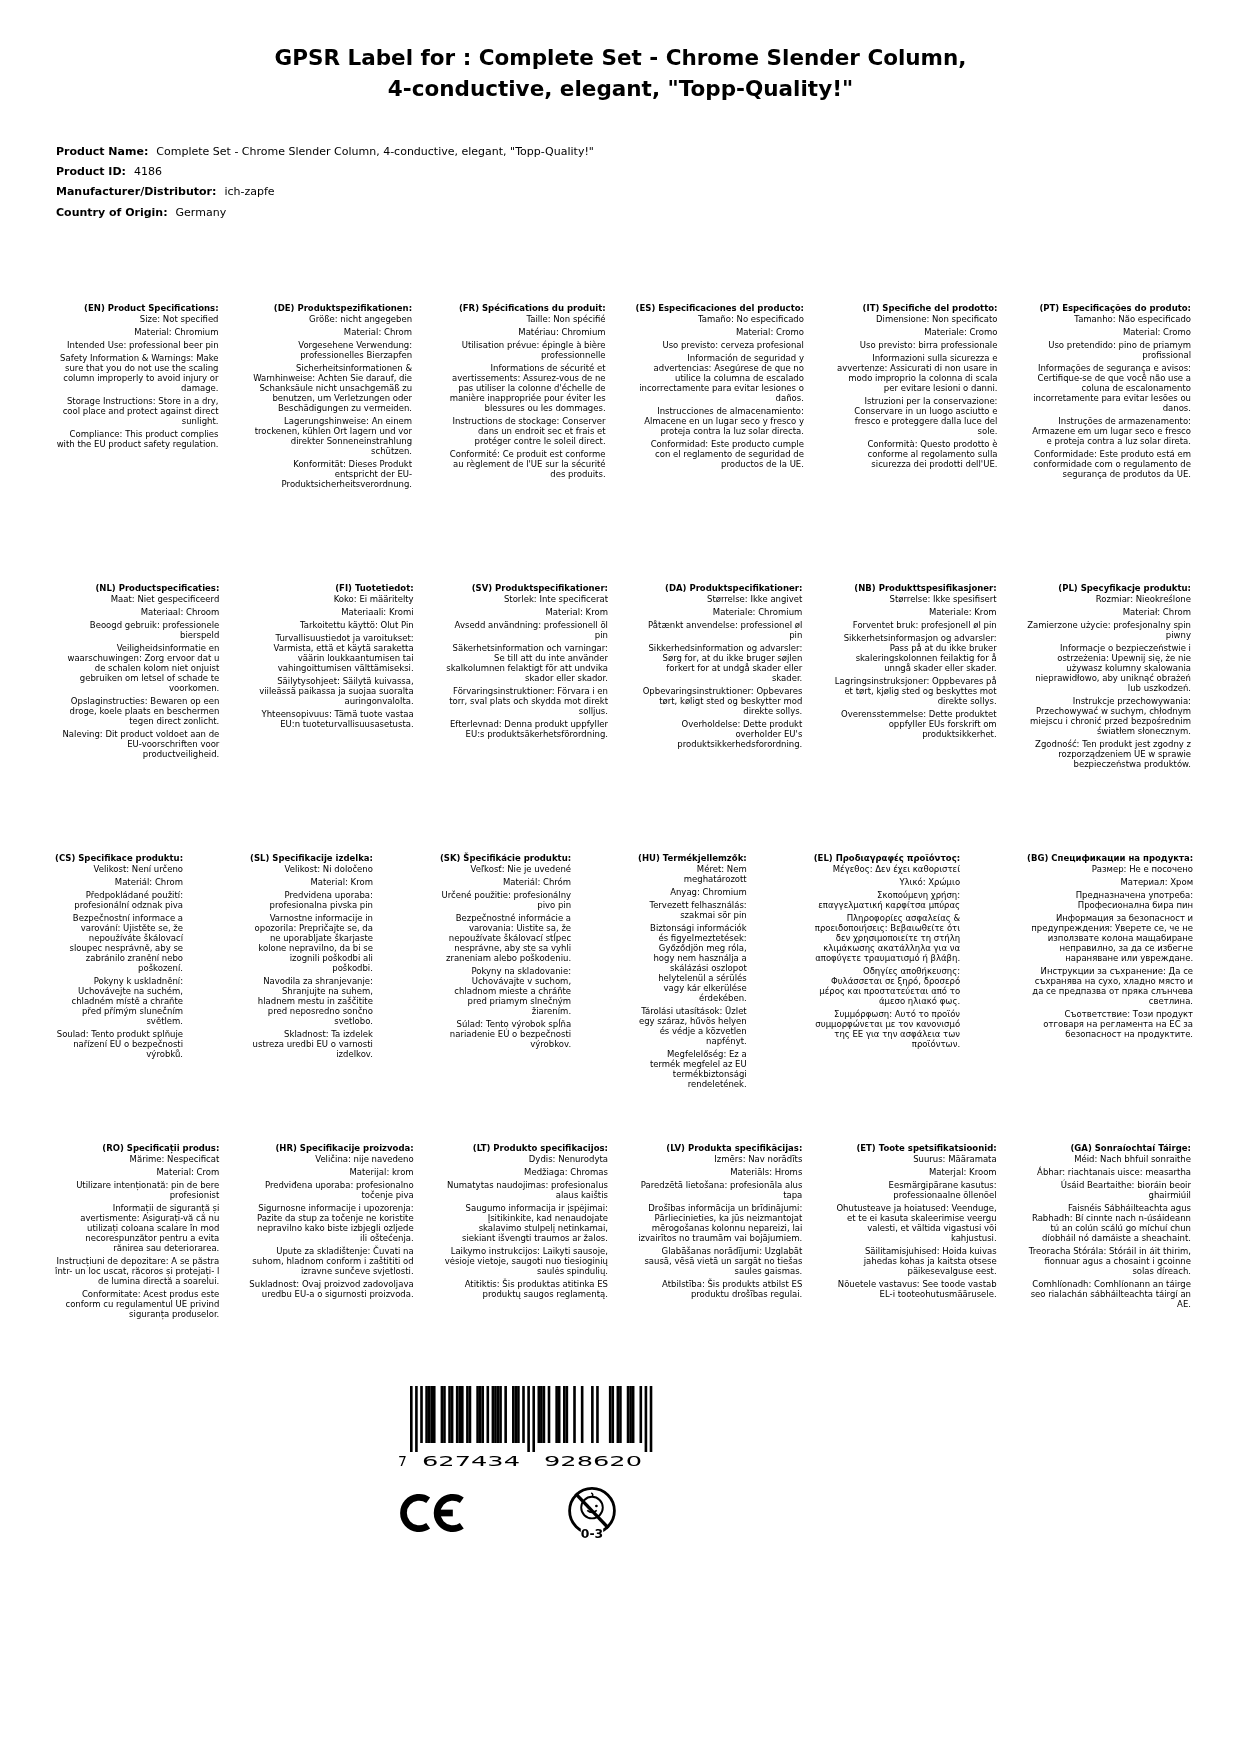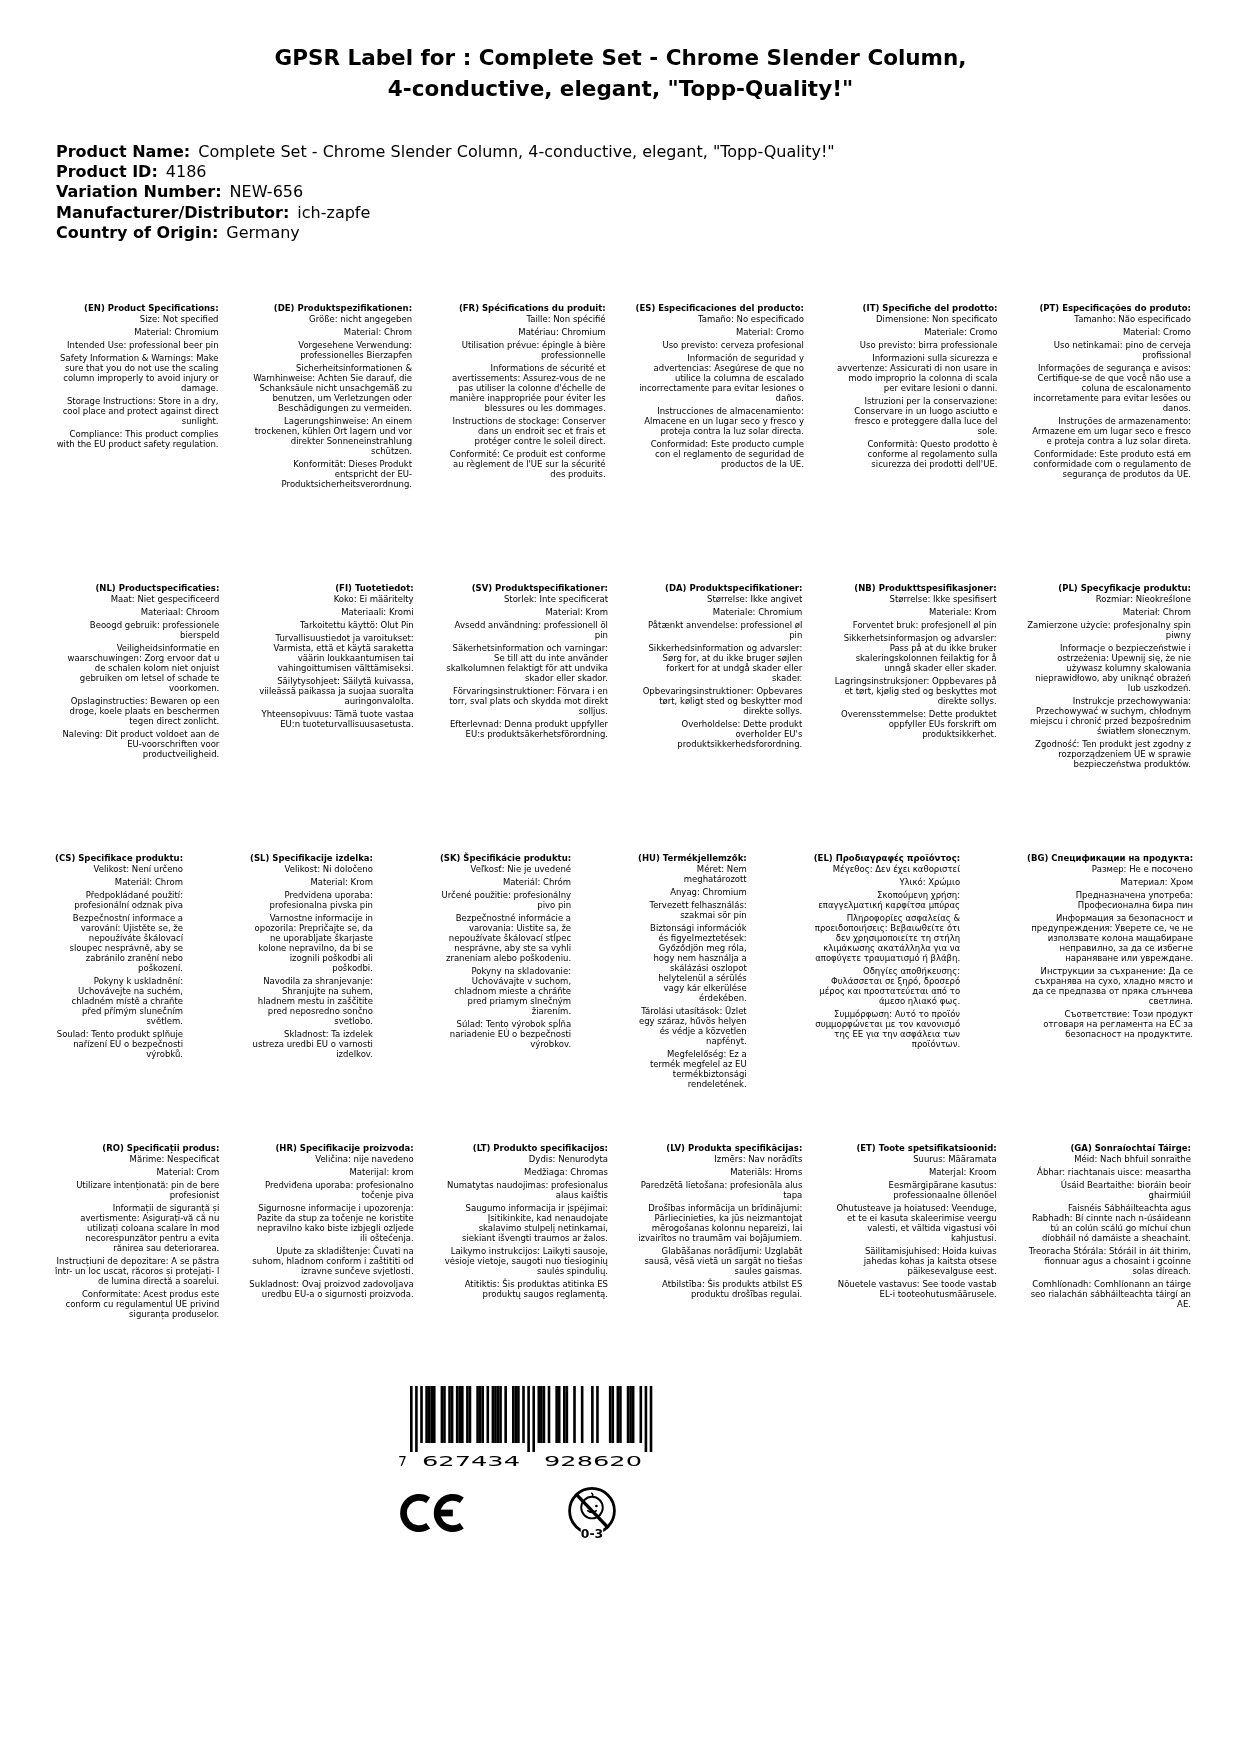--- a/index.html
+++ b/index.html
@@ -18,21 +18,21 @@
     width: 100%;
     text-align: center;
     font-weight: bold;
     font-size: 21.5px;
     line-height: 31px;
   }
   .product-info {
     position: absolute;
     top: 142px; left: 56px;
     width: 1140px;
-    font-size: 16px;
+    font-size: 11px;
     line-height: 20.2px;
   }
   .info-label { font-weight: bold; margin-right: 8px; }
   .lang-row {
     position: absolute;
     left: 55px;
     width: 1166px;
     display: grid;
     grid-template-columns: repeat(6, 1fr);
     text-align: right;
@@ -67,21 +67,20 @@
 <div class="page">
 
   <div class="title">
     <div>GPSR Label for : Complete Set - Chrome Slender Column,</div>
     <div>4-conductive, elegant, "Topp-Quality!"</div>
   </div>
 
   <div class="product-info">
       <div class="info-row"><span class="info-label">Product Name:</span><span class="info-value">Complete Set - Chrome Slender Column, 4-conductive, elegant, "Topp-Quality!"</span></div>
       <div class="info-row"><span class="info-label">Product ID:</span><span class="info-value">4186</span></div>
-      <div class="info-row"><span class="info-label">Variation Number:</span><span class="info-value">NEW-656</span></div>
       <div class="info-row"><span class="info-label">Manufacturer/Distributor:</span><span class="info-value">ich-zapfe</span></div>
       <div class="info-row"><span class="info-label">Country of Origin:</span><span class="info-value">Germany</span></div>
     </div>
 
   <div class="lang-row lang-row-1">
       <div class="lang-block">
         <div class="lang-heading">(EN) Product Specifications:</div>
         <div class="lang-section">Size: Not specified</div>
         <div class="lang-section">Material: Chromium</div>
         <div class="lang-section">Intended Use: professional beer pin</div>
@@ -122,21 +121,21 @@
         <div class="lang-section">Materiale: Cromo</div>
         <div class="lang-section">Uso previsto: birra professionale</div>
         <div class="lang-section">Informazioni sulla sicurezza e avvertenze: Assicurati di non usare in modo improprio la colonna di scala per evitare lesioni o danni.</div>
         <div class="lang-section">Istruzioni per la conservazione: Conservare in un luogo asciutto e fresco e proteggere dalla luce del sole.</div>
         <div class="lang-section">Conformità: Questo prodotto è conforme al regolamento sulla sicurezza dei prodotti dell'UE.</div>
       </div>
       <div class="lang-block">
         <div class="lang-heading">(PT) Especificações do produto:</div>
         <div class="lang-section">Tamanho: Não especificado</div>
         <div class="lang-section">Material: Cromo</div>
-        <div class="lang-section">Uso netinkamai: pino de cerveja profissional</div>
+        <div class="lang-section">Uso pretendido: pino de priamym profissional</div>
         <div class="lang-section">Informações de segurança e avisos: Certifique-se de que você não use a coluna de escalonamento incorretamente para evitar lesões ou danos.</div>
         <div class="lang-section">Instruções de armazenamento: Armazene em um lugar seco e fresco e proteja contra a luz solar direta.</div>
         <div class="lang-section">Conformidade: Este produto está em conformidade com o regulamento de segurança de produtos da UE.</div>
       </div>
     </div>
   <div class="lang-row lang-row-2">
       <div class="lang-block">
         <div class="lang-heading">(NL) Productspecificaties:</div>
         <div class="lang-section">Maat: Niet gespecificeerd</div>
         <div class="lang-section">Materiaal: Chroom</div>

